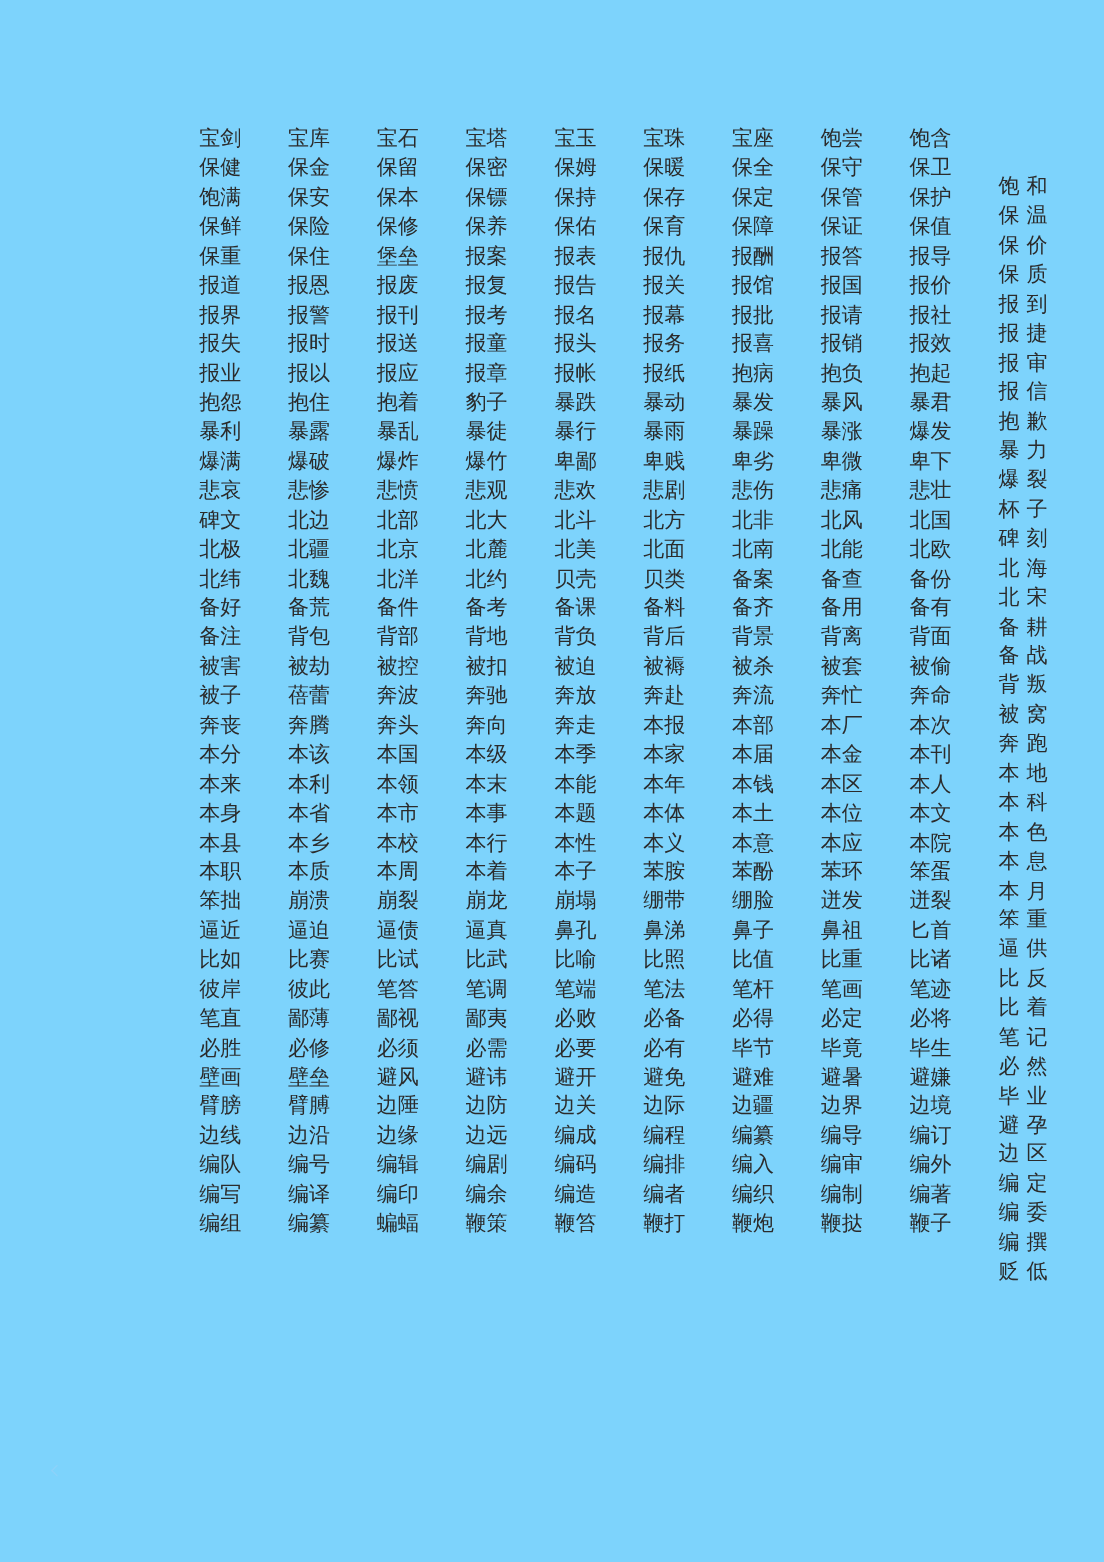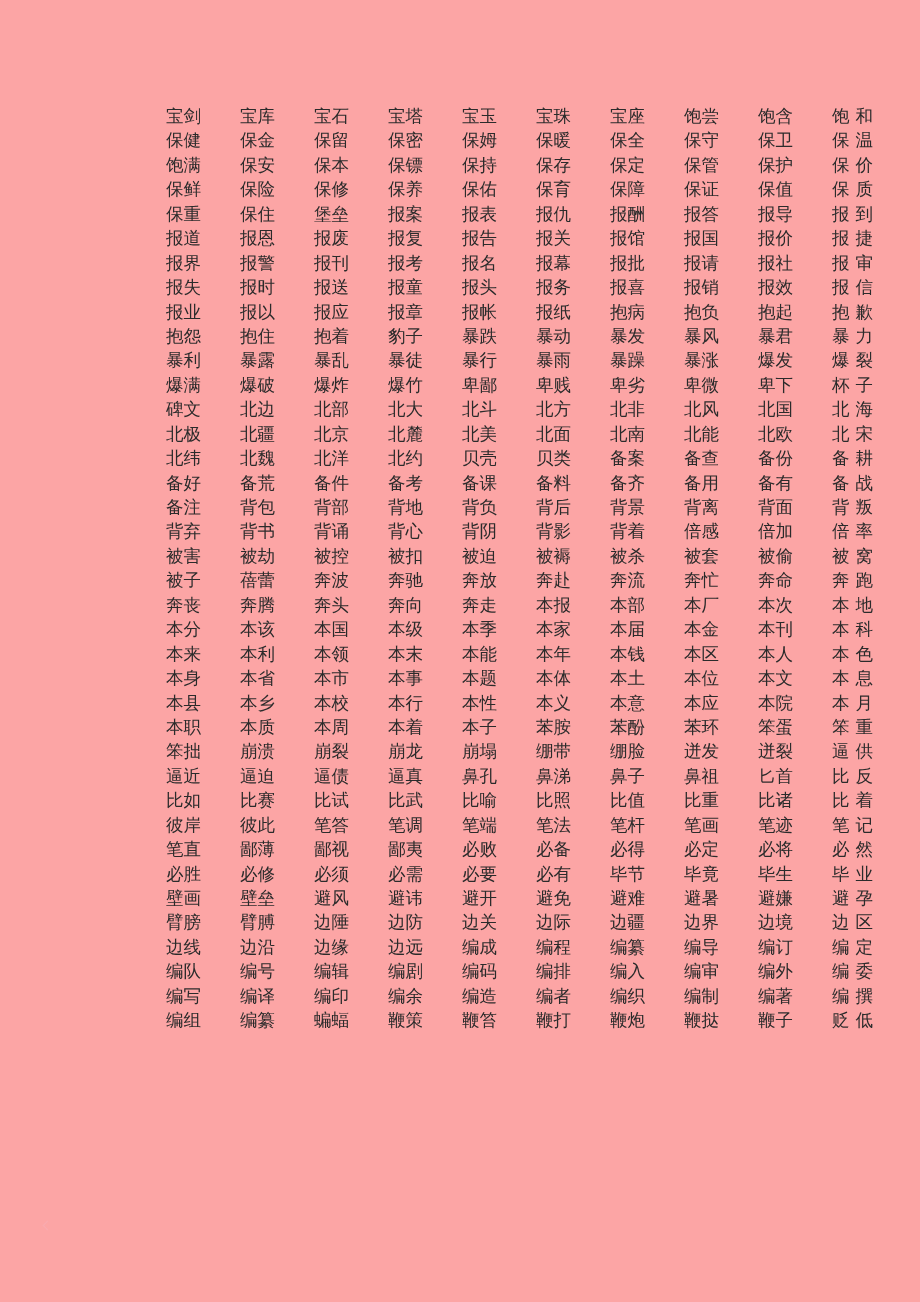--- a/index.html
+++ b/index.html
@@ -15,21 +15,21 @@
     font-family: "DejaVu Sans", "Liberation Sans", sans-serif;
     color: #1a1a1a;
     overflow: hidden;
   }
   #page {
     position: absolute;
     left: 0;
     top: 0;
     width: 920px;
     height: 1302px;
-    background: #fca5a5;
+    background: #7dd3fc;
   }
   #word-grid {
     position: absolute;
     left: 166px;
     top: 104px;
     width: 740px;
   }
   .word-row {
     display: flex;
     height: 24.45px;
@@ -40,20 +40,21 @@
     width: 74px;
     flex: 0 0 74px;
     font-size: 17.5px;
     letter-spacing: 0px;
     color: #2b2b2b;
     text-align: left;
   }
   
   .word-cell.last {
     letter-spacing: 6px;
+    margin-top: 40px;
   }
   #page-corner-mark {
     position: absolute;
     left: 44px;
     top: 1222px;
     width: 6px;
     height: 6px;
     opacity: 0.16;
     background: transparent;
     border-left: 1px solid #e8c8e8;
@@ -205,20 +206,32 @@
         <div class="word-cell">爆炸</div>
         <div class="word-cell">爆竹</div>
         <div class="word-cell">卑鄙</div>
         <div class="word-cell">卑贱</div>
         <div class="word-cell">卑劣</div>
         <div class="word-cell">卑微</div>
         <div class="word-cell">卑下</div>
         <div class="word-cell last">杯子</div>
       </div>
       <div class="word-row">
+        <div class="word-cell">悲哀</div>
+        <div class="word-cell">悲惨</div>
+        <div class="word-cell">悲愤</div>
+        <div class="word-cell">悲观</div>
+        <div class="word-cell">悲欢</div>
+        <div class="word-cell">悲剧</div>
+        <div class="word-cell">悲伤</div>
+        <div class="word-cell">悲痛</div>
+        <div class="word-cell">悲壮</div>
+        <div class="word-cell last">碑刻</div>
+      </div>
+      <div class="word-row">
         <div class="word-cell">碑文</div>
         <div class="word-cell">北边</div>
         <div class="word-cell">北部</div>
         <div class="word-cell">北大</div>
         <div class="word-cell">北斗</div>
         <div class="word-cell">北方</div>
         <div class="word-cell">北非</div>
         <div class="word-cell">北风</div>
         <div class="word-cell">北国</div>
         <div class="word-cell last">北海</div>
@@ -265,32 +278,20 @@
         <div class="word-cell">背部</div>
         <div class="word-cell">背地</div>
         <div class="word-cell">背负</div>
         <div class="word-cell">背后</div>
         <div class="word-cell">背景</div>
         <div class="word-cell">背离</div>
         <div class="word-cell">背面</div>
         <div class="word-cell last">背叛</div>
       </div>
       <div class="word-row">
-        <div class="word-cell">背弃</div>
-        <div class="word-cell">背书</div>
-        <div class="word-cell">背诵</div>
-        <div class="word-cell">背心</div>
-        <div class="word-cell">背阴</div>
-        <div class="word-cell">背影</div>
-        <div class="word-cell">背着</div>
-        <div class="word-cell">倍感</div>
-        <div class="word-cell">倍加</div>
-        <div class="word-cell last">倍率</div>
-      </div>
-      <div class="word-row">
         <div class="word-cell">被害</div>
         <div class="word-cell">被劫</div>
         <div class="word-cell">被控</div>
         <div class="word-cell">被扣</div>
         <div class="word-cell">被迫</div>
         <div class="word-cell">被褥</div>
         <div class="word-cell">被杀</div>
         <div class="word-cell">被套</div>
         <div class="word-cell">被偷</div>
         <div class="word-cell last">被窝</div>

